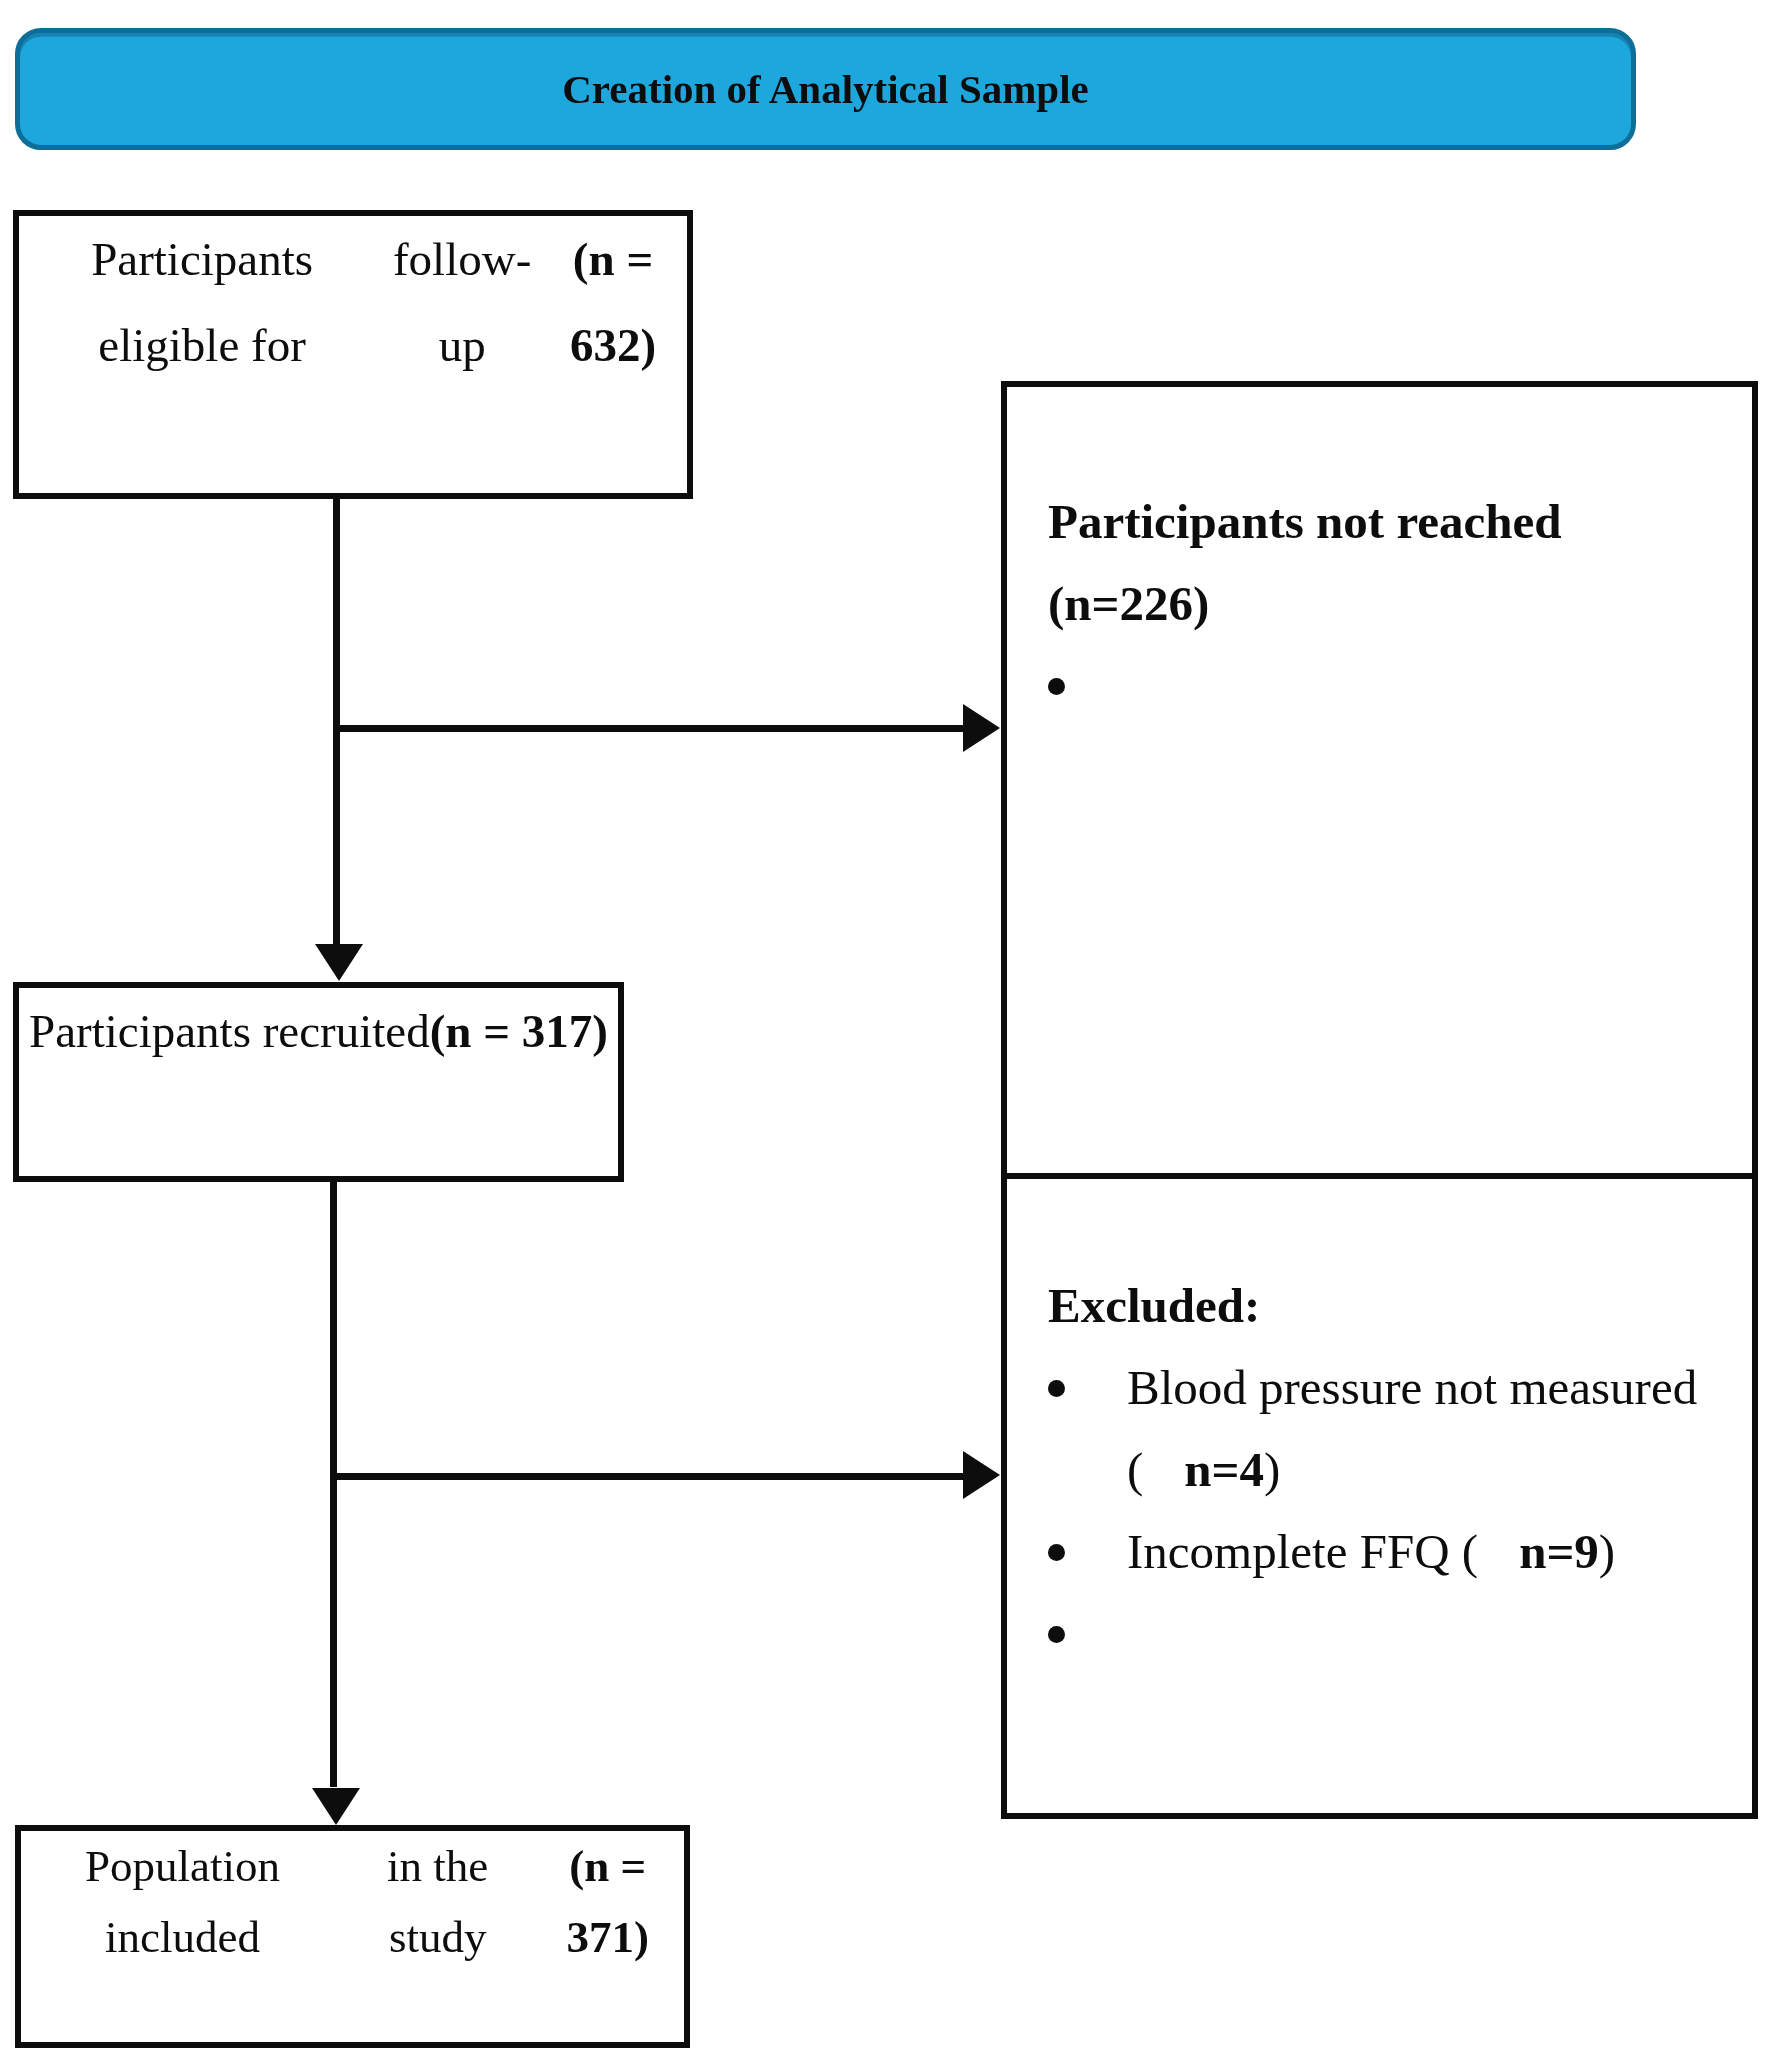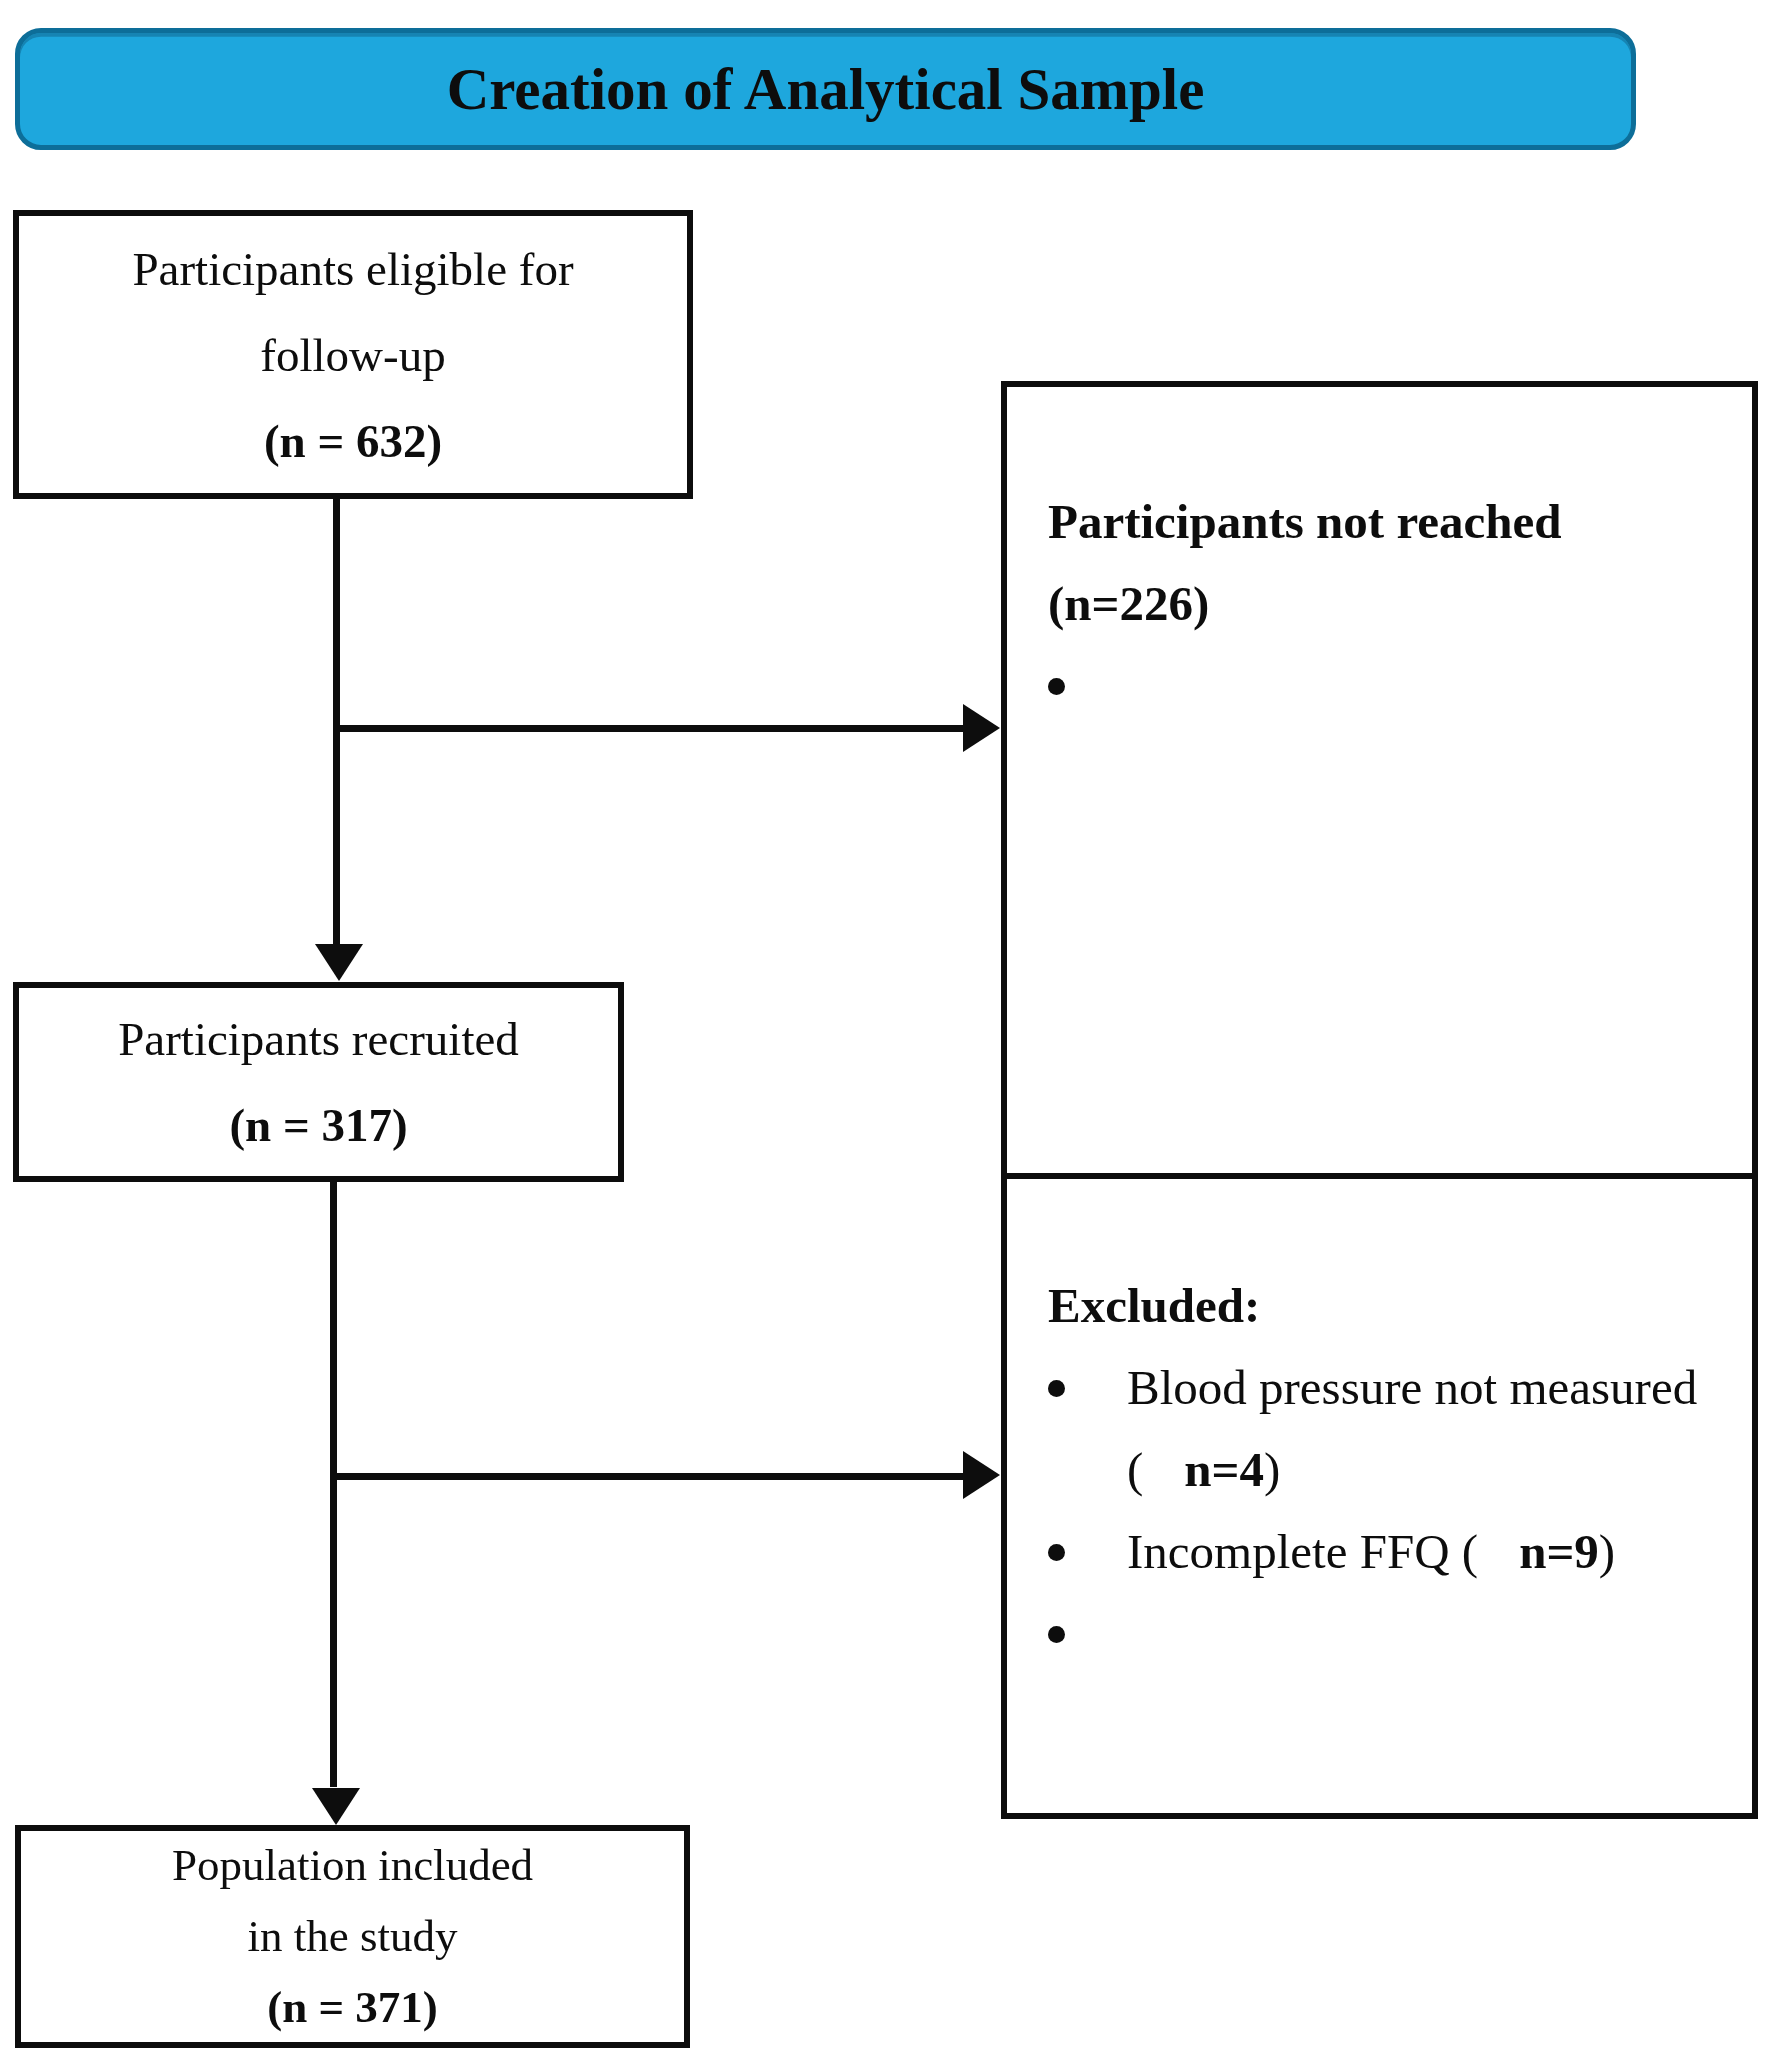--- a/index.html
+++ b/index.html
@@ -15,30 +15,30 @@
   
   .header{
     position:absolute;
     left:15px; top:28px;
     width:1621px; height:122px;
     box-sizing:border-box;
     border-radius:26px;
     border:5.6px solid #0d6e99;
     background:#1ea7dd;
     display:flex; align-items:center; justify-content:center;
-    font-size:59px; font-weight:bold;
+    font-size:41px; font-weight:bold;
     box-shadow: inset 0 3.7px 0 rgba(9,70,100,0.35);
   }
   
   .box{
     position:absolute;
     box-sizing:border-box;
     background:#ffffff;
     border:6.6px solid #0d0d0d;
-    display:flex; flex-direction:column; justify-content:center;
+    display:flex; flex-direction:row; justify-content:center;
     text-align:center;
     font-size:47px;
     line-height:86px;
   }
   .box .bold{font-weight:bold;}
   #box-eligible{left:13px; top:210px; width:680px; height:289px;}
   #box-recruited{left:13px; top:982px; width:611px; height:200px;}
   #box-included{left:15px; top:1825px; width:675px; height:223px; font-size:45px; line-height:71px;}
   
   .rbox{

